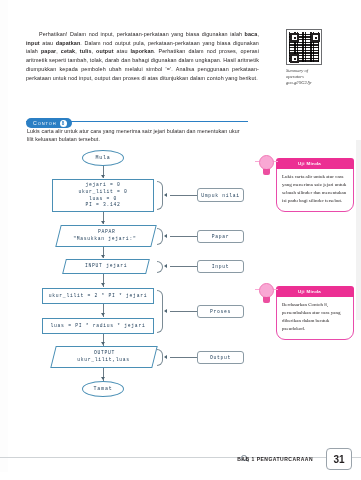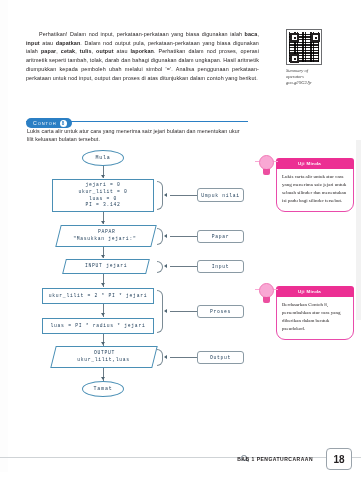--- a/index.html
+++ b/index.html
@@ -380,15 +380,15 @@
     </div>
     <div class="note-body">Berdasarkan Contoh 8, persembahkan atur cara yang diberikan dalam bentuk pseudokod.</div>
   </div>
 
   <div class="footer-rule"></div>
   <div class="footer-mag">
     <div class="lens"></div>
     <div class="handle"></div>
   </div>
   <div class="footer-label">BAB 1 PENGATURCARAAN</div>
-  <div class="page-num">18</div>
+  <div class="page-num">31</div>
   <div class="trim-bottom" style="height:8px;"></div>
 </div>
 
 </body></html>

